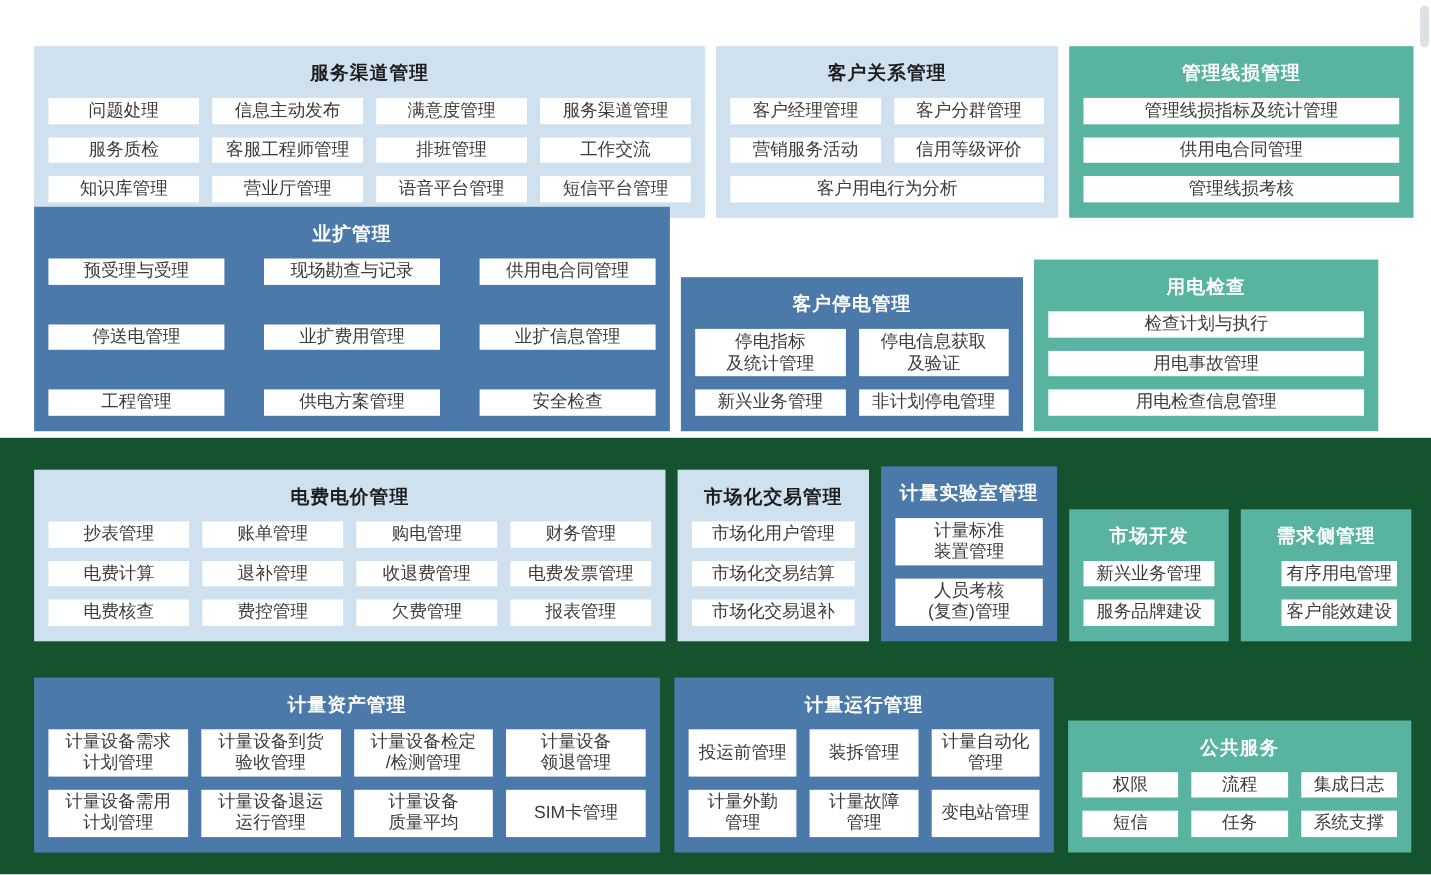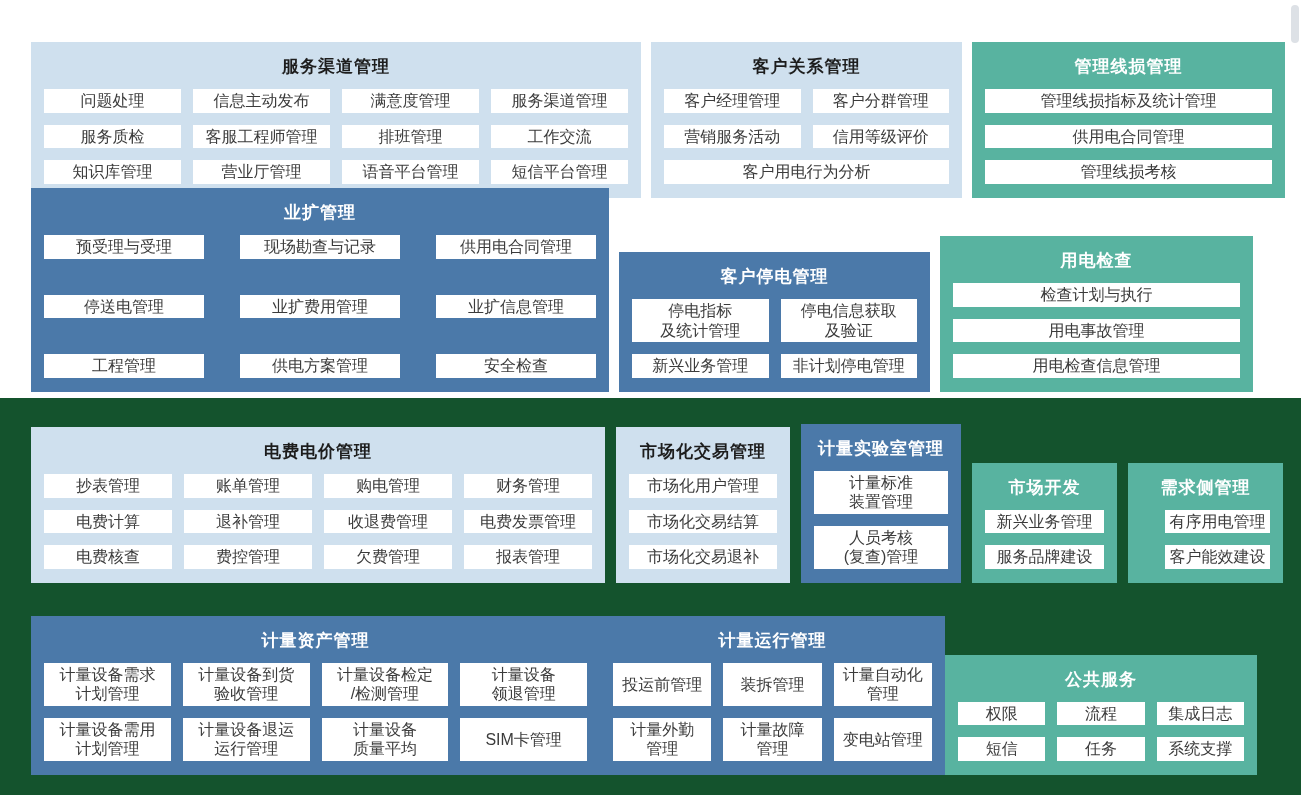--- a/index.html
+++ b/index.html
@@ -21,21 +21,21 @@
     box-sizing: border-box;
     padding: 2px 0 0 31px;
     height: 397px;
     background: #14532d;
   }
 
   .row { display: flex; align-items: flex-end; }
   .row-1 { height: 180px; gap: 10px; }
   .row-2 { height: 185px; gap: 10px; margin-top: 9px; }
   .row-3 { height: 183px; gap: 11px; }
-  .row-4 { height: 178px; margin-top: 14px; }
+  .row-4 { height: 178px; gap: 13px; margin-top: 14px; }
 
   .row section {
     box-sizing: border-box;
     display: flex; flex-direction: column;
     flex: 0 0 auto;
   }
 
   
   [data-name="block-service-channel-management"]      { width: 610px; }
   [data-name="block-customer-relationship-management"]{ width: 311px; }

